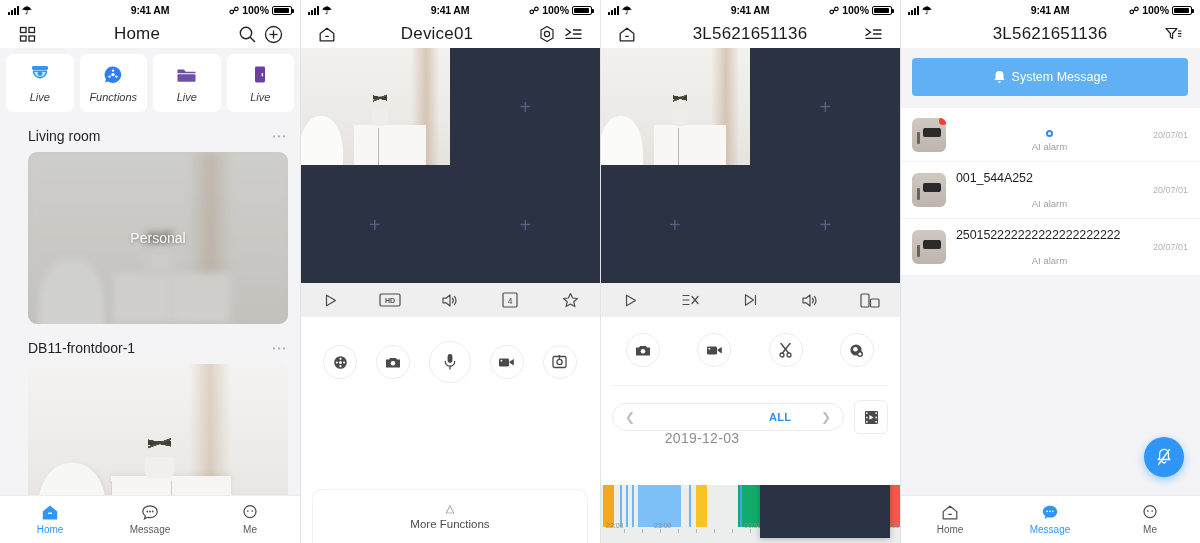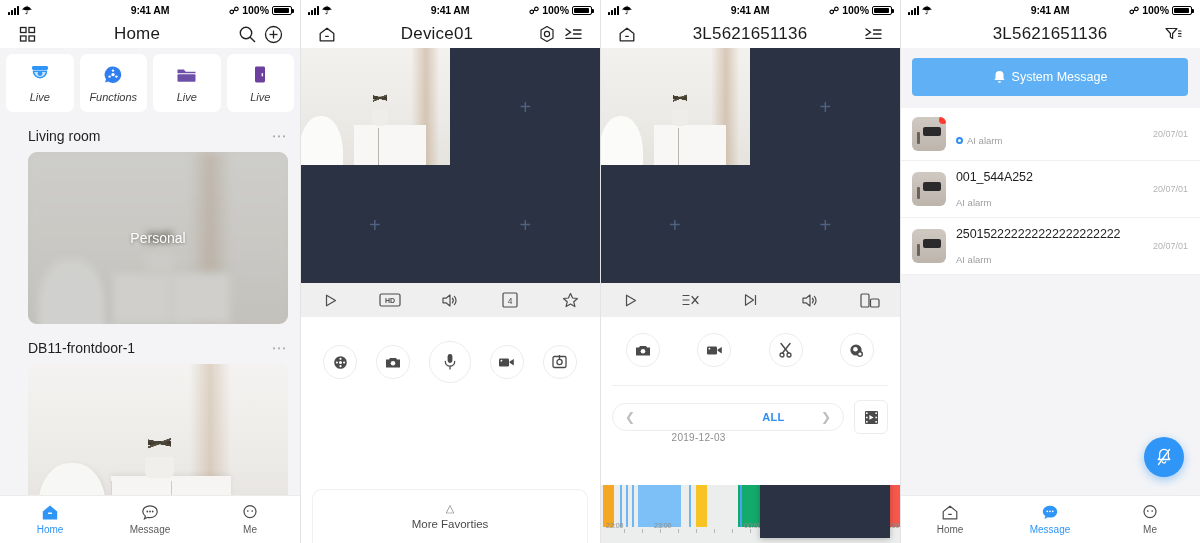--- a/index.html
+++ b/index.html
@@ -115,21 +115,21 @@
   .circ { width:34px; height:34px; border-radius:50%; border:1px solid #ececec; background:#fff;
           display:flex; align-items:center; justify-content:center; color:#4a4a4a; }
   .circ.big { width:42px; height:42px; }
   .circrow.p3 { padding:16px 26px 0 26px; justify-content:space-between; }
 
   .hr { height:1px; background:#eee; margin:18px 12px 0 12px; }
   .daterow { display:flex; align-items:center; gap:10px; padding:14px 12px 0 12px; }
   .datepill { flex:1; height:28px; border:1px solid #ededed; border-radius:14px;
               display:flex; align-items:center; justify-content:space-between; padding:0 12px; }
   .datepill .arr { color:#bdbdbd; font-size:12px; }
-  .datepill .dt { font-size:10px; color:#8d8d8d; letter-spacing:.3px;margin-top:41px; }
+  .datepill .dt { font-size:14px; color:#8d8d8d; letter-spacing:.3px;margin-top:41px; }
   .datepill .all { font-size:11px; color:#2f8df5; font-weight:bold; letter-spacing:.3px; }
 
   
   .timeline { position:absolute; left:0; right:0; bottom:0; height:58px; background:#eceded; overflow:hidden;}
   .tlseg { position:absolute; top:0; bottom:16px; }
   .tlticks { position:absolute; left:0; right:0; bottom:10px; height:5px; }
   .tlticks i { position:absolute; bottom:0; width:1px; height:4px; background:#b9b9b9; }
   .tllabel { position:absolute; bottom:14px; font-size:7px; color:#8c8c8c; }
   .needle { position:absolute; top:0; bottom:16px; width:2px; background:#49a3f5; }
   .pip { position:absolute; width:130px; height:72px; background:#2b3243; right:10px; bottom:5px;
@@ -149,21 +149,21 @@
             display:flex; align-items:center; justify-content:center; gap:6px; font-size:12.5px; }
   .msglist { background:#fff; }
   .msgitem { display:flex; align-items:center; gap:10px; padding:9px 12px; border-bottom:1px solid #f0f0f0; }
   .msgthumb { width:34px; height:34px; border-radius:6px; position:relative; flex:0 0 34px; overflow:hidden;
               background: linear-gradient(180deg,#cfc9c2 0%,#bdb5ac 100%); }
   .msgthumb .m1 { position:absolute; left:32%; top:30%; width:52%; height:26%; background:#2a2a2c; border-radius:2px; }
   .msgthumb .m2 { position:absolute; left:14%; top:44%; width:9%; height:34%; background:#6d6258; border-radius:1px;}
   .msgthumb .dot { position:absolute; right:-1px; top:-1px; width:8px; height:8px; border-radius:50%; background:#ff3b30; }
   .msgmid { flex:1; min-width:0; }
   .msgname { font-size:12.5px; color:#1f1f1f; white-space:nowrap; overflow:hidden; text-overflow:clip; letter-spacing:-.1px;}
-  .msgsub { font-size:9.5px; color:#9e9e9e; margin-top:13px; display:flex; align-items:center; gap:4px; }
+  .msgsub { font-size:9.5px; color:#9e9e9e; margin-top:13px; display:flex; align-items:center; gap:4px;flex-direction:column; }
   .bluedot { width:7px; height:7px; border-radius:50%; border:2px solid #2f8df5; background:#fff; display:inline-block; }
   .msgdate { font-size:9px; color:#b3b3b3; flex:0 0 auto; }
   .fab { position:absolute; right:16px; bottom:66px; width:40px; height:40px; border-radius:50%;
          background:#2f95f7; display:flex; align-items:center; justify-content:center;
          box-shadow:0 3px 10px rgba(47,149,247,.45); color:#fff; }
   .divider { position:absolute; top:0; bottom:0; width:1px; background:#e3e3e3; }
 </style>
 </head>
 <body>
 
@@ -470,21 +470,21 @@
         <svg width="15" height="14" viewBox="0 0 15 14">
             <rect x="1" y="1.5" width="13" height="11" rx="1.4" fill="none" stroke="#4a4a4a" stroke-width="1.3"></rect>
         <circle cx="7.5" cy="7" r="2.6" fill="none" stroke="#4a4a4a" stroke-width="1.3"></circle>
             <line x1="7.5" y1="0" x2="7.5" y2="4.4" stroke="#4a4a4a" stroke-width="1.3"></line>
           </svg>
       </div>
     </div>
 
     <div class="morefn">
       <span class="cv">△</span>
-      <span class="mt">More Favorties</span>
+      <span class="mt">More Functions</span>
     </div>
     <div class="divider" style="left:0"></div>
   </div>
 
   <div class="panel">
     <div class="statusbar">
       <div class="sb-left">
         <span class="bars">
             <i></i>
             <i></i>

